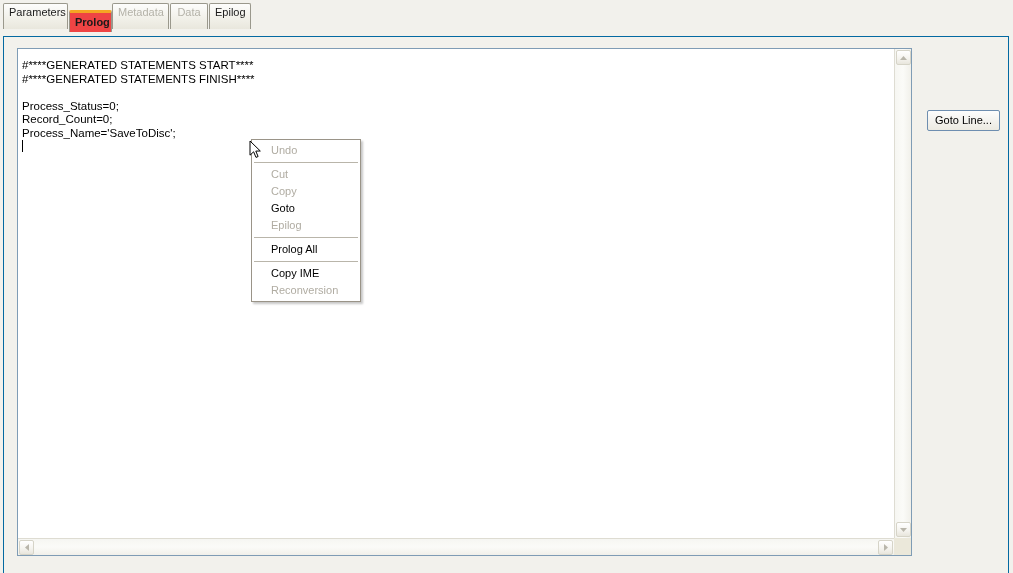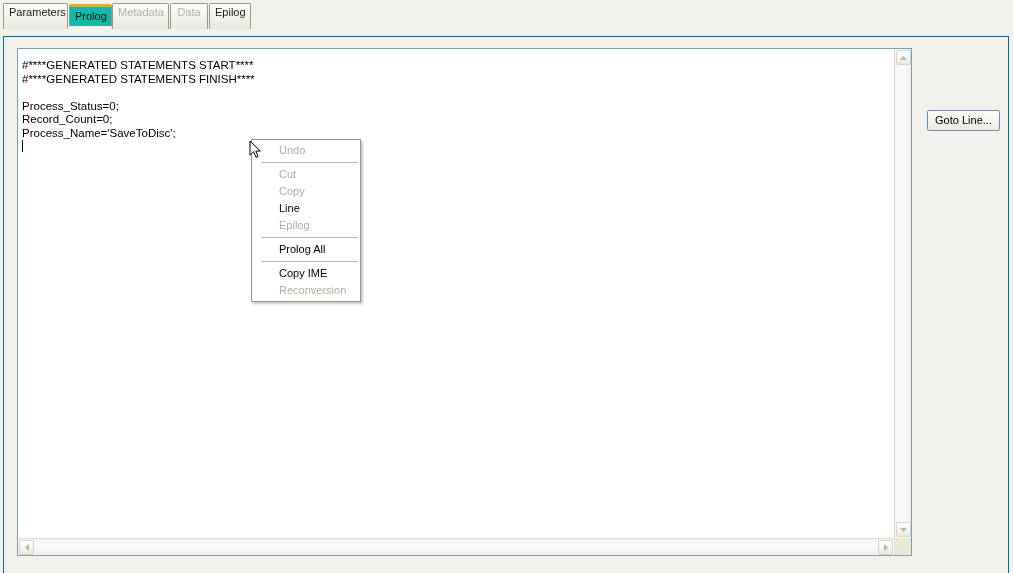--- a/index.html
+++ b/index.html
@@ -50,29 +50,29 @@
     font-size: 11px;
     line-height: 16px;
     text-align: center;
     color: #1a1a1a;
     white-space: nowrap;
     padding: 0 5px;
     cursor: default;
     user-select: none;
   }
   .tab.selected {
-    top: 4px;
+    top: 10px;
     height: 22px;
     line-height: 19px;
-    background: #14b8a6;
+    background: #ef4444;
     border: 1px solid #9a988c;
     border-top: 3px solid #f5a623;
     border-bottom: none;
     z-index: 30;
-    font-weight: normal;
+    font-weight: bold;
   }
   .tab.disabled {
     color: #b4b2a8;
   }
 
   
   #tab-page {
     position: absolute;
     left: 3px;
     top: 36px;
@@ -193,21 +193,21 @@
   
   #context-menu {
     position: absolute;
     left: 251px;
     top: 139px;
     width: 110px;
     background: #ffffff;
     border: 1px solid #9a9488;
     box-shadow: 2px 2px 2px rgba(0,0,0,0.22);
     box-sizing: border-box;
-    padding: 2px 0 2px 8px;
+    padding: 2px 0 2px 0;
     z-index: 60;
   }
   .menu-item {
     height: 17px;
     line-height: 17px;
     padding-left: 19px;
     font-size: 11px;
     color: #000000;
     white-space: nowrap;
     cursor: default;
@@ -296,21 +296,21 @@
       <div class="tab disabled" style="left: 112px; width: 57px; text-align: right;">Metadata</div>
       <div class="tab disabled" style="left: 170px; width: 38px;">Data</div>
       <div class="tab" style="left: 209px; width: 42px; text-align: center;">Epilog</div>
     </div>
 
   <div id="context-menu">
       <div class="menu-item disabled">Undo</div>
       <div class="menu-sep"></div>
       <div class="menu-item disabled">Cut</div>
       <div class="menu-item disabled">Copy</div>
-      <div class="menu-item">Line</div>
+      <div class="menu-item">Goto</div>
       <div class="menu-item disabled">Epilog</div>
       <div class="menu-sep"></div>
       <div class="menu-item">Prolog All</div>
       <div class="menu-sep"></div>
       <div class="menu-item">Copy IME</div>
       <div class="menu-item disabled">Reconversion</div>
     </div>
 
   <div id="mouse-cursor" style="left: 249px; top: 140px;">
     <svg width="13" height="20" viewBox="0 0 13 20">

